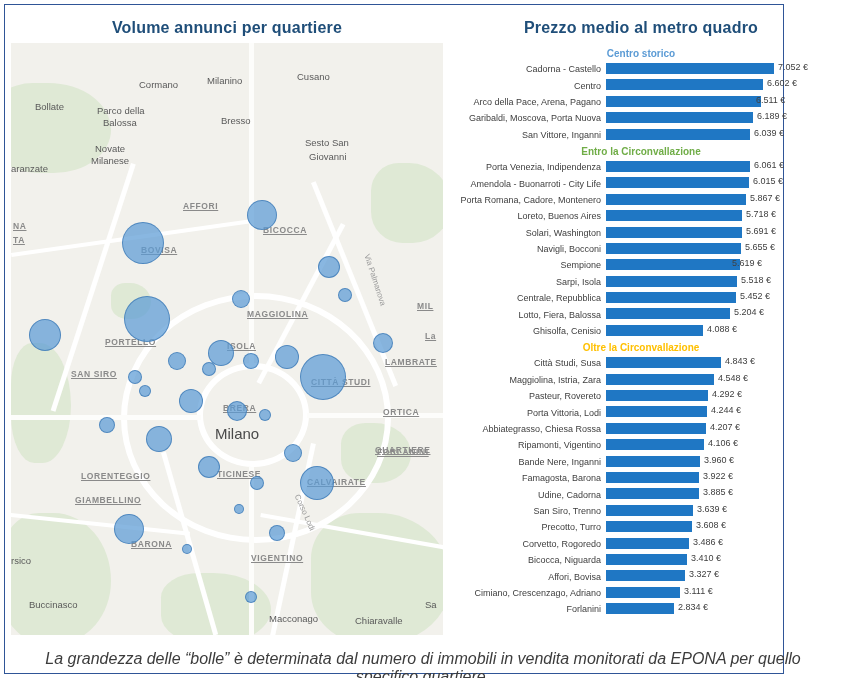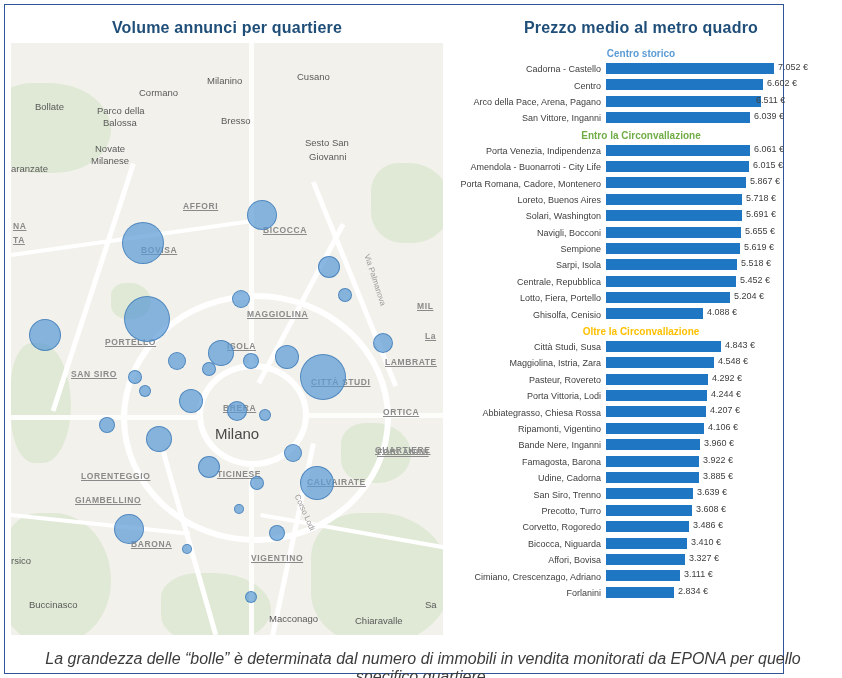--- a/index.html
+++ b/index.html
@@ -198,21 +198,21 @@
         <div class="road" style="left:150px;top:410px;width:5px;height:190px; transform: rotate(-16deg);"></div>
         <div class="road" style="left:0px;top:210px;width:240px;height:4px; transform: rotate(-8deg);"></div>
         <div class="road" style="left:250px;top:470px;width:190px;height:4px; transform: rotate(10deg);"></div>
         <div class="road" style="left:0px;top:470px;width:180px;height:4px; transform: rotate(6deg);"></div>
         <div class="road" style="left:330px;top:180px;width:5px;height:180px; transform: rotate(28deg);"></div>
       </div>
 
       <div class="map-label big" style="left:204px;top:382px;">Milano</div>
 
       <div class="map-label" style="left:24px;top:58px;">Bollate</div>
-      <div class="map-label" style="left:128px;top:44px;">Cormano</div>
+      <div class="map-label" style="left:128px;top:36px;">Cormano</div>
       <div class="map-label" style="left:196px;top:32px;">Milanino</div>
       <div class="map-label" style="left:286px;top:28px;">Cusano</div>
       <div class="map-label" style="left:86px;top:62px;">Parco della</div>
       <div class="map-label" style="left:92px;top:74px;">Balossa</div>
       <div class="map-label" style="left:210px;top:72px;">Bresso</div>
       <div class="map-label" style="left:84px;top:100px;">Novate</div>
       <div class="map-label" style="left:80px;top:112px;">Milanese</div>
       <div class="map-label" style="left:294px;top:94px;">Sesto San</div>
       <div class="map-label" style="left:298px;top:108px;">Giovanni</div>
       <div class="map-label" style="left:0px;top:120px;">aranzate</div>
@@ -299,20 +299,27 @@
           </div>
         </div>
         <div class="bar-row">
           <div class="bar-label">Arco della Pace, Arena, Pagano</div>
           <div class="bar-track">
             <div class="bar-fill" style="width: 155px; background: rgb(31, 119, 196);"></div>
             <div class="bar-value" style="left: 150px;">6.511 €</div>
           </div>
         </div>
         <div class="bar-row">
+          <div class="bar-label">Garibaldi, Moscova, Porta Nuova</div>
+          <div class="bar-track">
+            <div class="bar-fill" style="width: 147px; background: rgb(31, 119, 196);"></div>
+            <div class="bar-value" style="left: 151px;">6.189 €</div>
+          </div>
+        </div>
+        <div class="bar-row">
           <div class="bar-label">San Vittore, Inganni</div>
           <div class="bar-track">
             <div class="bar-fill" style="width: 144px; background: rgb(31, 119, 196);"></div>
             <div class="bar-value" style="left: 148px;">6.039 €</div>
           </div>
         </div>
         <div class="group-head" style="color: rgb(112, 173, 71);">Entro la Circonvallazione</div>
         <div class="bar-row">
           <div class="bar-label">Porta Venezia, Indipendenza</div>
           <div class="bar-track">
@@ -352,39 +359,39 @@
           <div class="bar-label">Navigli, Bocconi</div>
           <div class="bar-track">
             <div class="bar-fill" style="width: 135px; background: rgb(31, 119, 196);"></div>
             <div class="bar-value" style="left: 139px;">5.655 €</div>
           </div>
         </div>
         <div class="bar-row">
           <div class="bar-label">Sempione</div>
           <div class="bar-track">
             <div class="bar-fill" style="width: 134px; background: rgb(31, 119, 196);"></div>
-            <div class="bar-value" style="left: 138px;">5.619 €</div>
+            <div class="bar-value" style="left: 126px;">5.619 €</div>
           </div>
         </div>
         <div class="bar-row">
           <div class="bar-label">Sarpi, Isola</div>
           <div class="bar-track">
             <div class="bar-fill" style="width: 131px; background: rgb(31, 119, 196);"></div>
             <div class="bar-value" style="left: 135px;">5.518 €</div>
           </div>
         </div>
         <div class="bar-row">
           <div class="bar-label">Centrale, Repubblica</div>
           <div class="bar-track">
             <div class="bar-fill" style="width: 130px; background: rgb(31, 119, 196);"></div>
             <div class="bar-value" style="left: 134px;">5.452 €</div>
           </div>
         </div>
         <div class="bar-row">
-          <div class="bar-label">Lotto, Fiera, Portello</div>
+          <div class="bar-label">Lotto, Fiera, Balossa</div>
           <div class="bar-track">
             <div class="bar-fill" style="width: 124px; background: rgb(31, 119, 196);"></div>
             <div class="bar-value" style="left: 128px;">5.204 €</div>
           </div>
         </div>
         <div class="bar-row">
           <div class="bar-label">Ghisolfa, Cenisio</div>
           <div class="bar-track">
             <div class="bar-fill" style="width: 97px; background: rgb(31, 119, 196);"></div>
             <div class="bar-value" style="left: 101px;">4.088 €</div>

